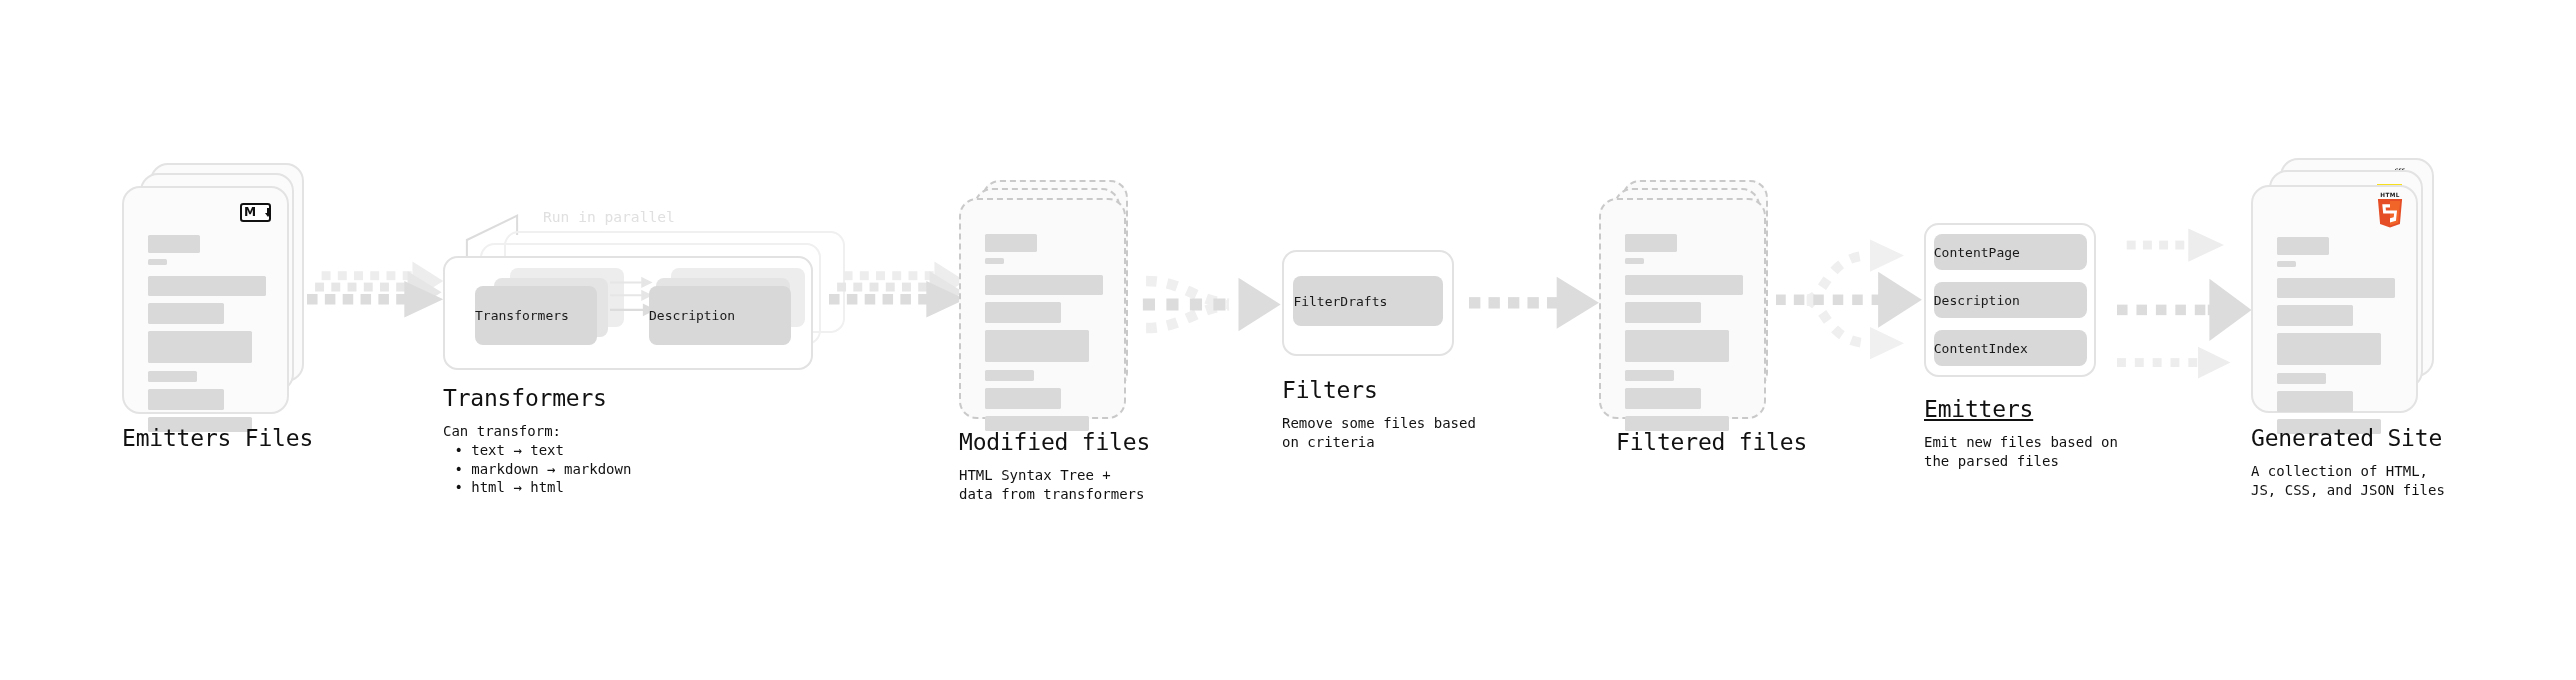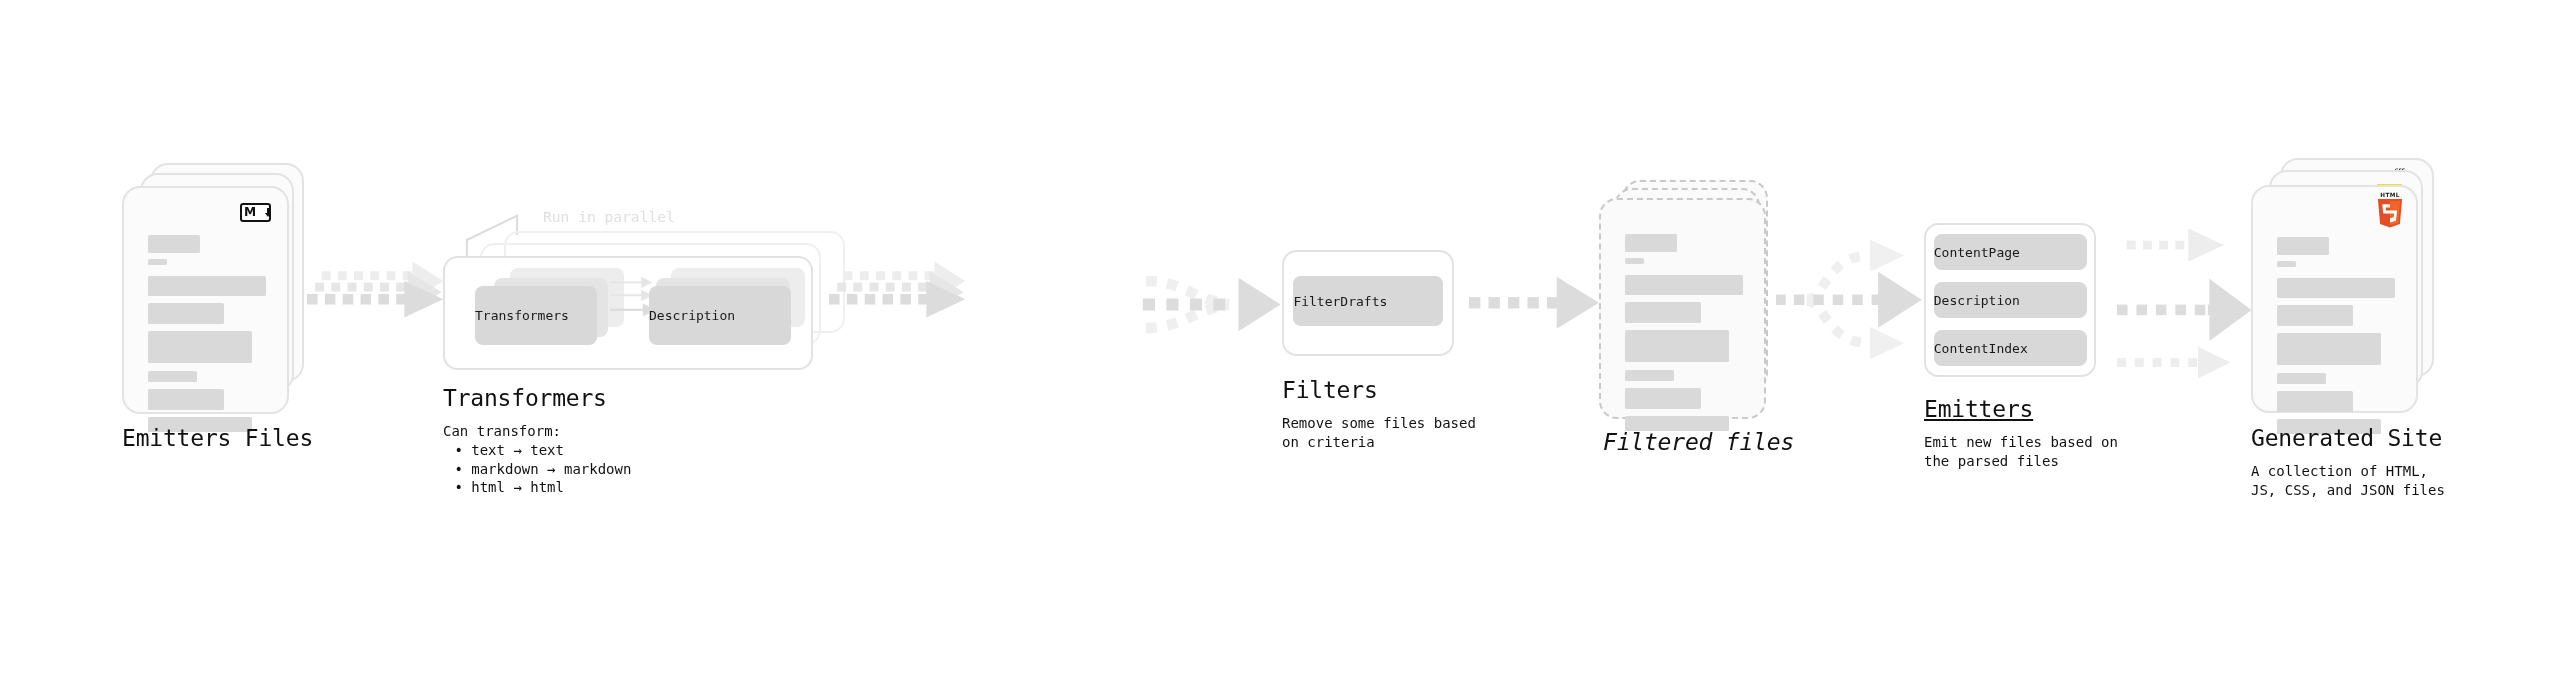--- a/index.html
+++ b/index.html
@@ -338,20 +338,41 @@
           <rect x="22" y="32" width="13" height="13"></rect>
         <rect x="44" y="32" width="13" height="13"></rect>
           <rect x="66" y="32" width="13" height="13"></rect>
         <rect x="88" y="32" width="13" height="13"></rect>
           <rect x="110" y="32" width="13" height="13"></rect>
         <polygon points="120,16 168,38.5 120,61"></polygon>
       </g>
     </svg>
   </div>
 
+  <div class="node" style="left:959px; top:180px;">
+    <div class="card-stack" style="width:179px;height:244px;">
+      <div class="doc-card dashed" style="left:23px; top:0px;  width:146px; height:211px;"></div>
+      <div class="doc-card dashed" style="left:14.6px; top:8.1px; width:146px; height:211px;"></div>
+      <div class="doc-card dashed" style="left:0px;  top:18px; width:167px; height:221px;">
+        <div class="doc-lines" style="top:34px;">
+          <div class="doc-line" style="width:52px;height:18px;"></div>
+          <div class="doc-line" style="width:18.7px;height:6.5px;margin-top:-1.6px;"></div>
+          <div class="doc-line" style="width:100%;height:20.3px;margin-top:3.3px;"></div>
+          <div class="doc-line" style="width:64%;height:20.3px;"></div>
+          <div class="doc-line" style="width:88%;height:32.5px;"></div>
+          <div class="doc-line" style="width:41%;height:11.4px;"></div>
+          <div class="doc-line" style="width:64%;height:20.3px;"></div>
+          <div class="doc-line" style="width:88%;height:14.6px;"></div>
+        </div>
+      </div>
+    </div>
+    <div class="title" style="left:0px; top:249px;">Modified files</div>
+    <div class="caption" style="left:0px; top:286px;">HTML Syntax Tree +
+data from transformers</div>
+  </div>
 
   <div class="node" style="left:1138px; top:258px;">
     <svg width="154" height="106" viewBox="0 0 190 130">
       <g stroke="#efefef" stroke-width="13" fill="none" stroke-dasharray="13 13" stroke-linecap="butt">
         <path d="M 10 28 C 55 28, 70 52, 112 56"></path>
         <path d="M 10 86 C 55 86, 70 62, 112 58"></path>
       </g>
       <g stroke="#dcdcdc" stroke-width="15" fill="none" stroke-dasharray="15 14" stroke-linecap="butt">
         <path d="M 6 57 L 120 57"></path>
       </g>
@@ -392,21 +413,21 @@
           <div class="doc-line" style="width:18.7px;height:6.5px;margin-top:-1.6px;"></div>
           <div class="doc-line" style="width:100%;height:20.3px;margin-top:3.3px;"></div>
           <div class="doc-line" style="width:64%;height:20.3px;"></div>
           <div class="doc-line" style="width:88%;height:32.5px;"></div>
           <div class="doc-line" style="width:41%;height:11.4px;"></div>
           <div class="doc-line" style="width:64%;height:20.3px;"></div>
           <div class="doc-line" style="width:88%;height:14.6px;"></div>
         </div>
       </div>
     </div>
-    <div class="title" style="left:4px; top:249px;font-style:italic;">Filtered files</div>
+    <div class="title" style="left:17px; top:249px;">Filtered files</div>
   </div>
 
   <div class="node" style="left:1776px; top:236px;">
     <svg width="154" height="130" viewBox="0 0 190 160">
       <g stroke="#efefef" stroke-width="12" fill="none" stroke-dasharray="12 13" stroke-linecap="butt">
         <path d="M 38 78 C 60 78, 62 26, 112 24"></path>
         <path d="M 38 80 C 60 80, 62 130, 112 132"></path>
       </g>
       <polygon points="116,4 158,24 116,44" fill="#f0f0f0"></polygon>
       <polygon points="116,112 158,132 116,152" fill="#f0f0f0"></polygon>

